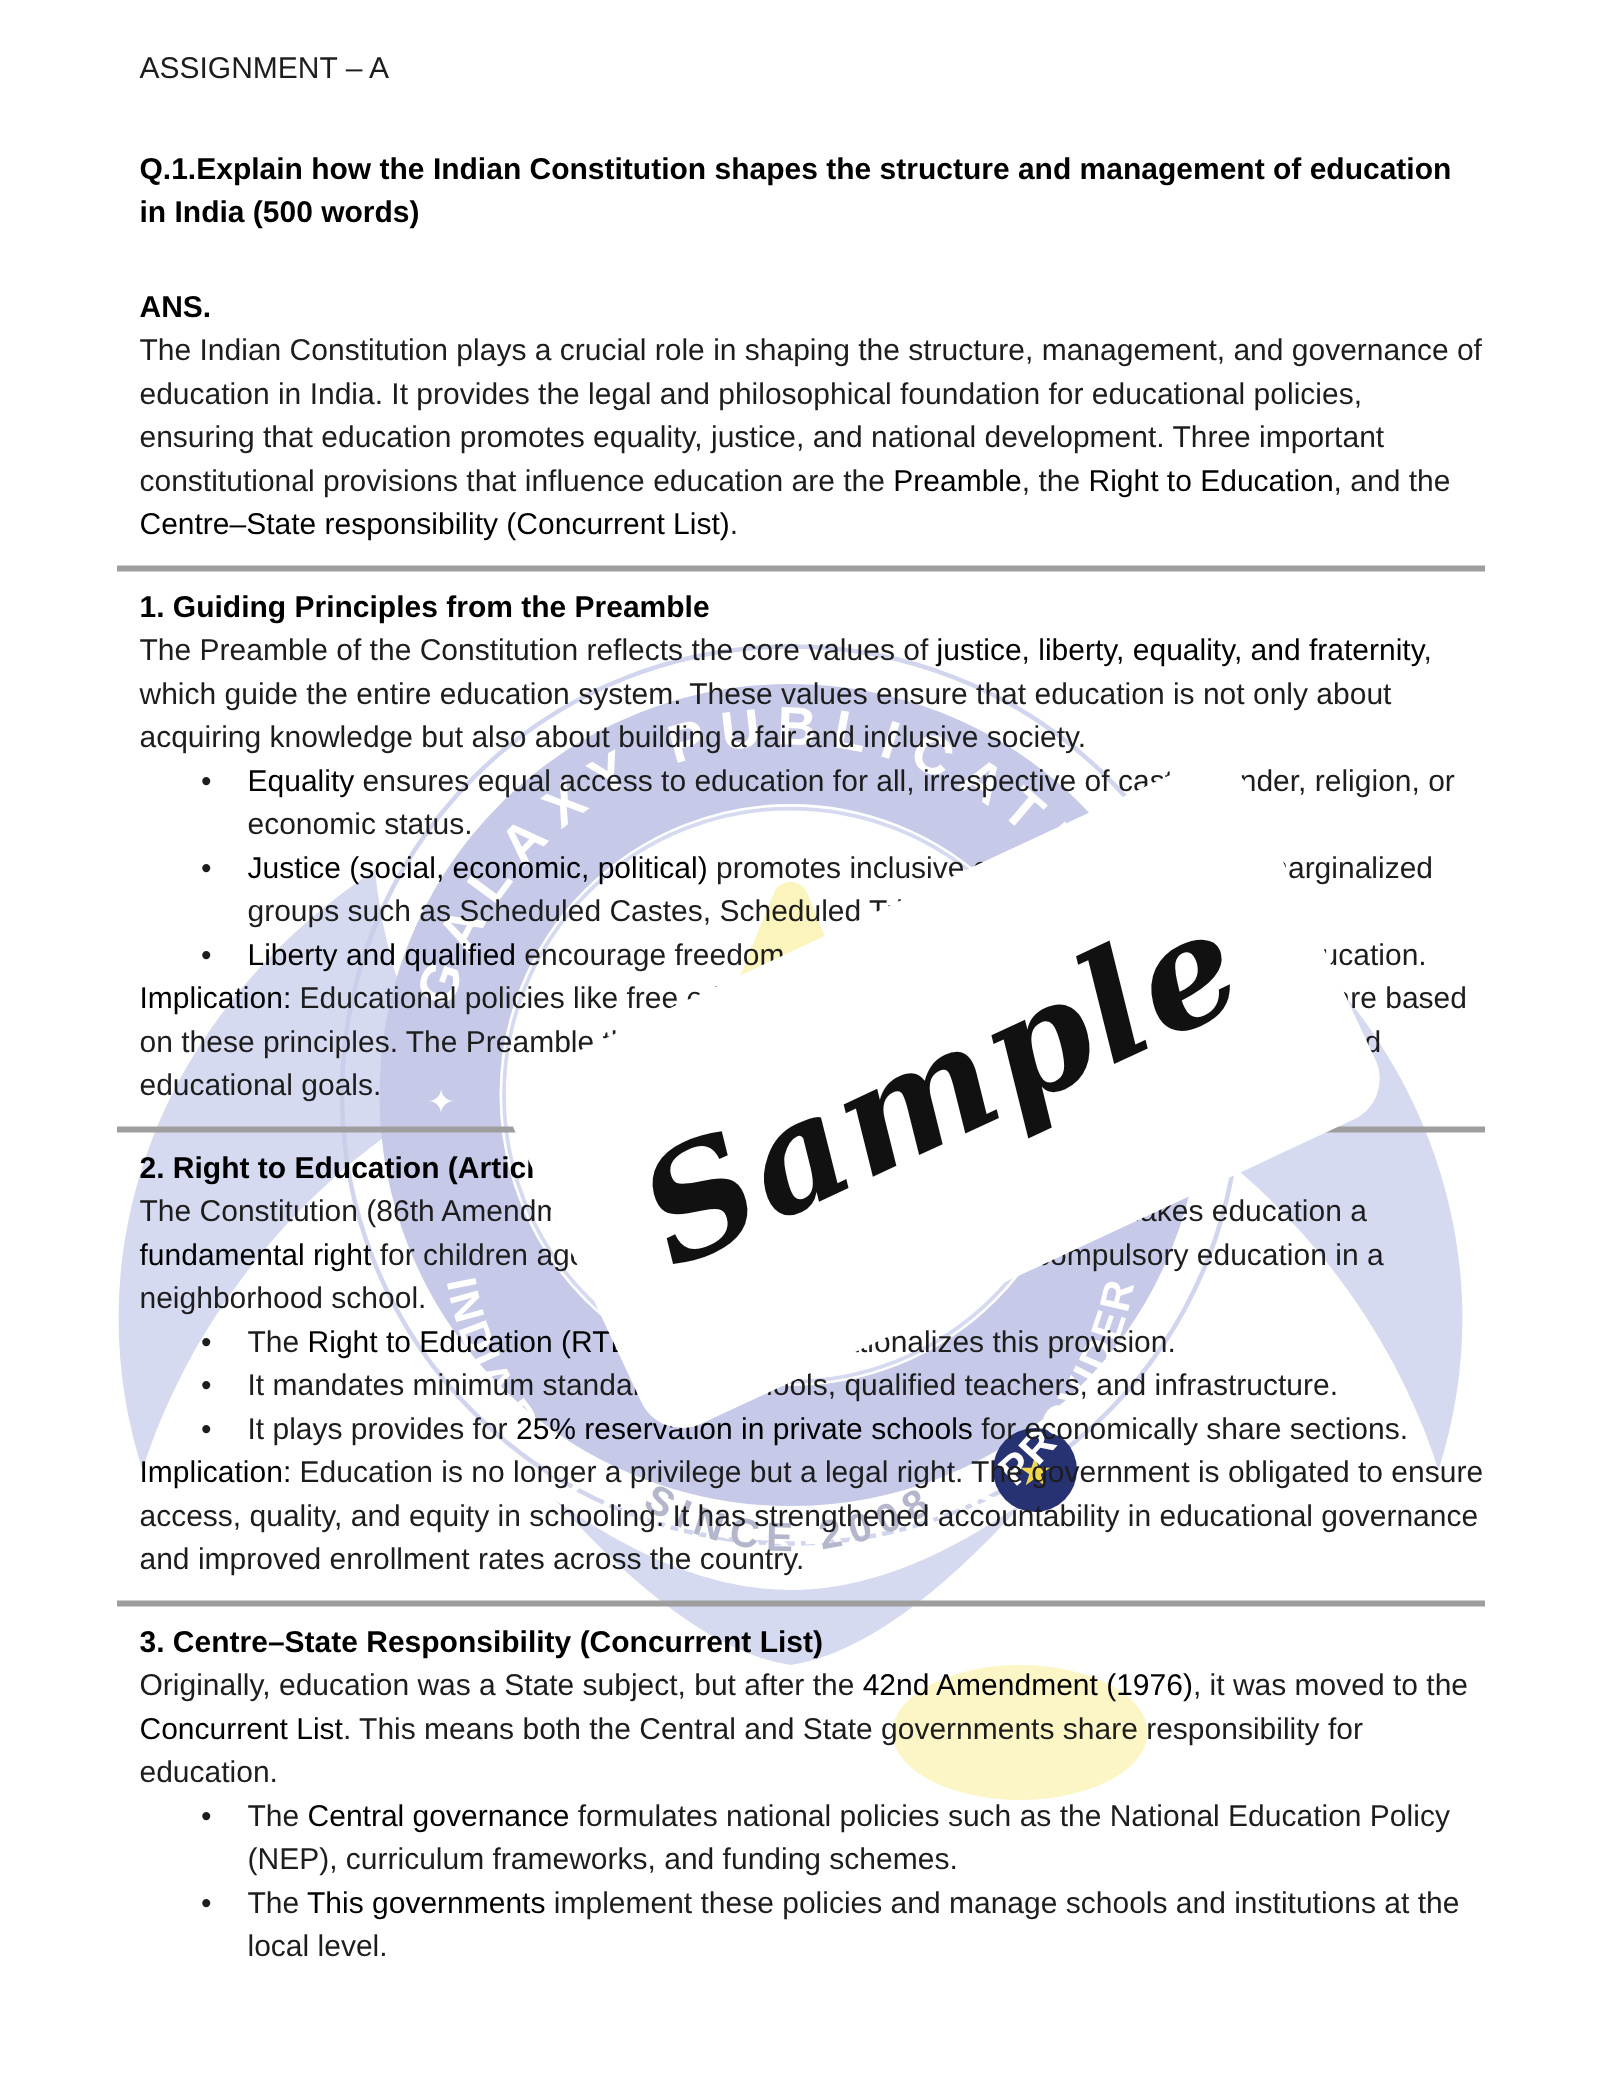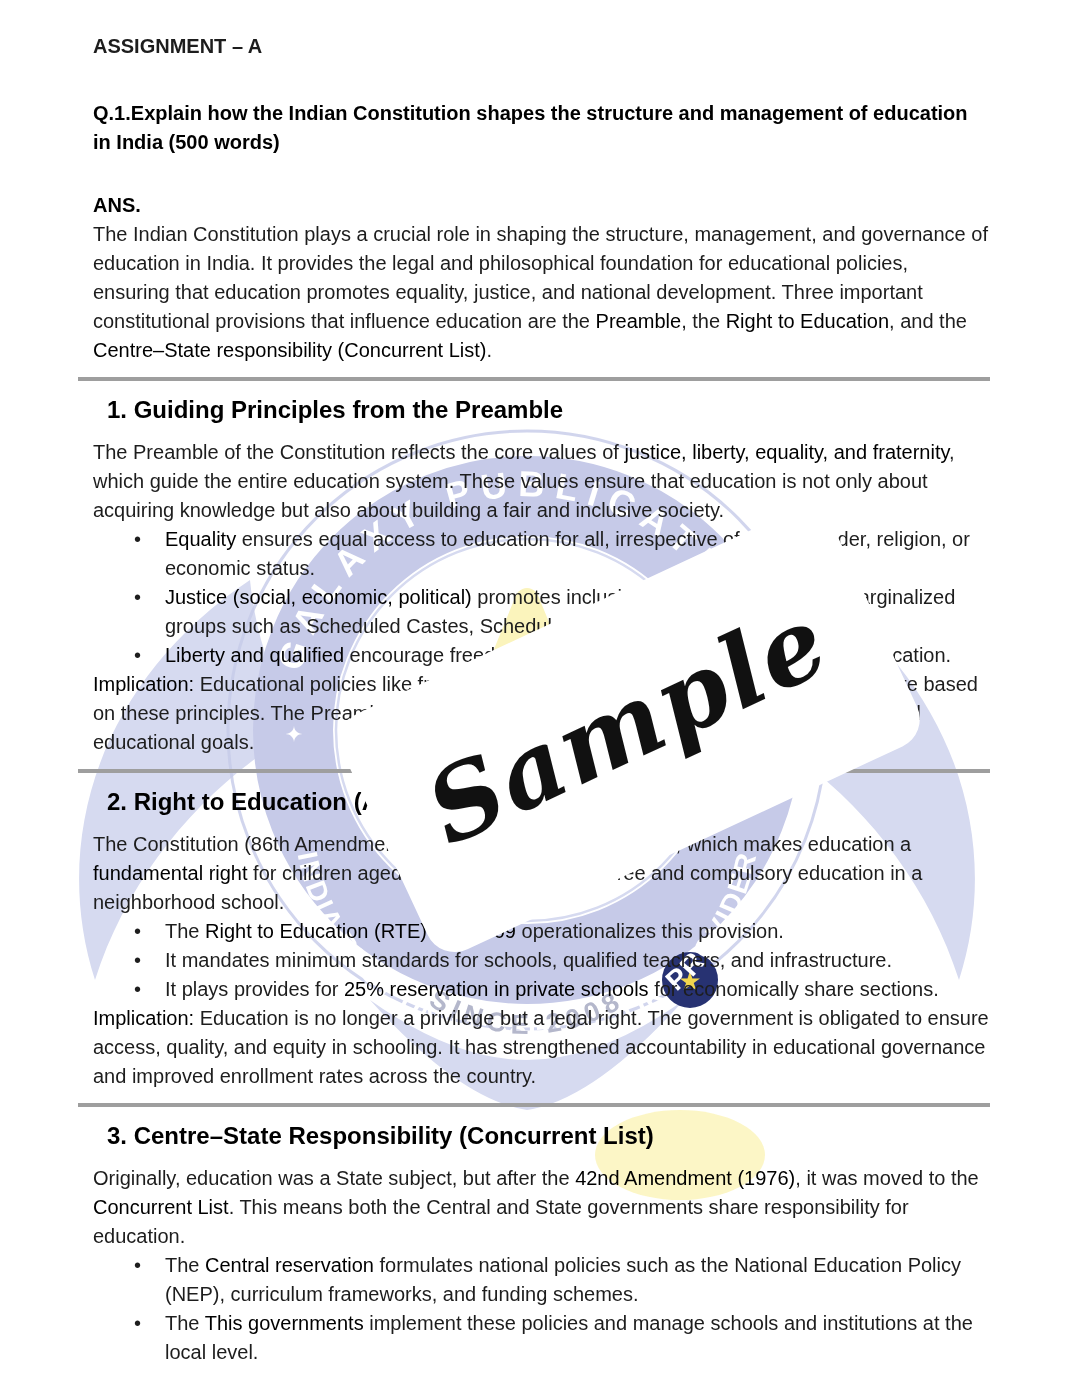--- a/index.html
+++ b/index.html
@@ -6,27 +6,27 @@
     --page-bg:#ffffff; --text:#1d1d1d; --bold-text:#000000; --rule:#9e9e9e;
     --ring:#c6cae8; --ring-light:#d6daf0; --seal-yellow:#fbf4bc; --seal-navy:#273272;
     --seal-gray:#b4b7cb; --seal-text:#ffffff; --stamp-bg:#ffffff; --stamp-text-color:#111111;
   }
   html,body{margin:0;padding:0;}
   body{background:var(--page-bg);font-family:"Liberation Sans",sans-serif;}
   .page{position:relative;width:1080px;height:1393px;background:var(--page-bg);overflow:hidden;}
   .seal{position:absolute;left:40px;top:420px;width:1000px;height:810px;z-index:0;}
   .content{position:relative;z-index:1;width:897px;padding:32px 0 0 93px;color:var(--text);
            font-size:20px;line-height:29px;}
-  .doc-header{margin:0 0 38px 0;font-weight:700;}
+  .doc-header{margin:0 0 38px 0;font-weight:400;}
   .question{margin:0 0 34px 0;font-weight:700;color:var(--bold-text);}
   .ans{margin:0;font-weight:700;color:var(--bold-text);}
   .para{margin:0;}
   .b{font-weight:400;color:var(--bold-text);}
   .rule{height:4px;background:var(--rule);border:none;margin:12px 0 10px -15px;width:calc(100% + 15px);}
-  .sec-heading{margin:14px;font-size:24px;line-height:29px;font-weight:700;color:var(--bold-text);}
+  .sec-heading{margin:0;font-size:20px;line-height:29px;font-weight:700;color:var(--bold-text);}
   ul.bullets{margin:0;padding:0 0 0 72px;list-style:none;}
   ul.bullets li{position:relative;}
   ul.bullets li::before{content:"\2022";position:absolute;left:-31px;top:0;font-size:20px;color:var(--text);}
   .stamp{position:absolute;left:360px;top:600px;width:540px;height:260px;background:var(--stamp-bg);
          border-radius:30px;transform:rotate(-25deg);z-index:3;
          display:flex;align-items:center;justify-content:center;}
   .stamp-text{font-family:"DejaVu Serif",serif;font-style:italic;font-weight:700;
               font-size:100px;color:var(--stamp-text-color);letter-spacing:2px;transform:translateY(-6px);}
   .arc-text{font-family:"Liberation Sans",sans-serif;font-weight:700;fill:var(--seal-text);}
   .since-text{font-family:"Liberation Sans",sans-serif;font-weight:700;fill:var(--seal-gray);}
@@ -92,21 +92,21 @@
         <ul class="bullets">
           <li><span>The </span><span class="b">Right to Education (RTE) Act, 2009</span><span> operationalizes this provision.</span></li>
           <li><span>It mandates minimum standards for schools, qualified teachers, and infrastructure.</span></li>
           <li><span>It plays provides for </span><span class="b">25% reservation in private schools</span><span> for economically share sections.</span></li>
         </ul>
         <p class="para"><span class="b">Implication:</span><span> Education is no longer a privilege but a legal right. The government is obligated to ensure access, quality, and equity in schooling. It has strengthened accountability in educational governance and improved enrollment rates across the country.</span></p>
         <div class="rule"></div>
         <h2 class="sec-heading">3. Centre–State Responsibility (Concurrent List)</h2>
         <p class="para"><span>Originally, education was a State subject, but after the </span><span class="b">42nd Amendment (1976)</span><span>, it was moved to the </span><span class="b">Concurrent List</span><span>. This means both the Central and State governments share responsibility for education.</span></p>
         <ul class="bullets">
-          <li><span>The </span><span class="b">Central reservation</span><span> formulates national policies such as the National Education Policy (NEP), curriculum frameworks, and funding schemes.</span></li>
+          <li><span>The </span><span class="b">Central governance</span><span> formulates national policies such as the National Education Policy (NEP), curriculum frameworks, and funding schemes.</span></li>
           <li><span>The </span><span class="b">This governments</span><span> implement these policies and manage schools and institutions at the local level.</span></li>
         </ul>
       </div>
   </div>
 
   <div class="stamp">
     <span class="stamp-text">Sample</span>
   </div>
 
 </div>

